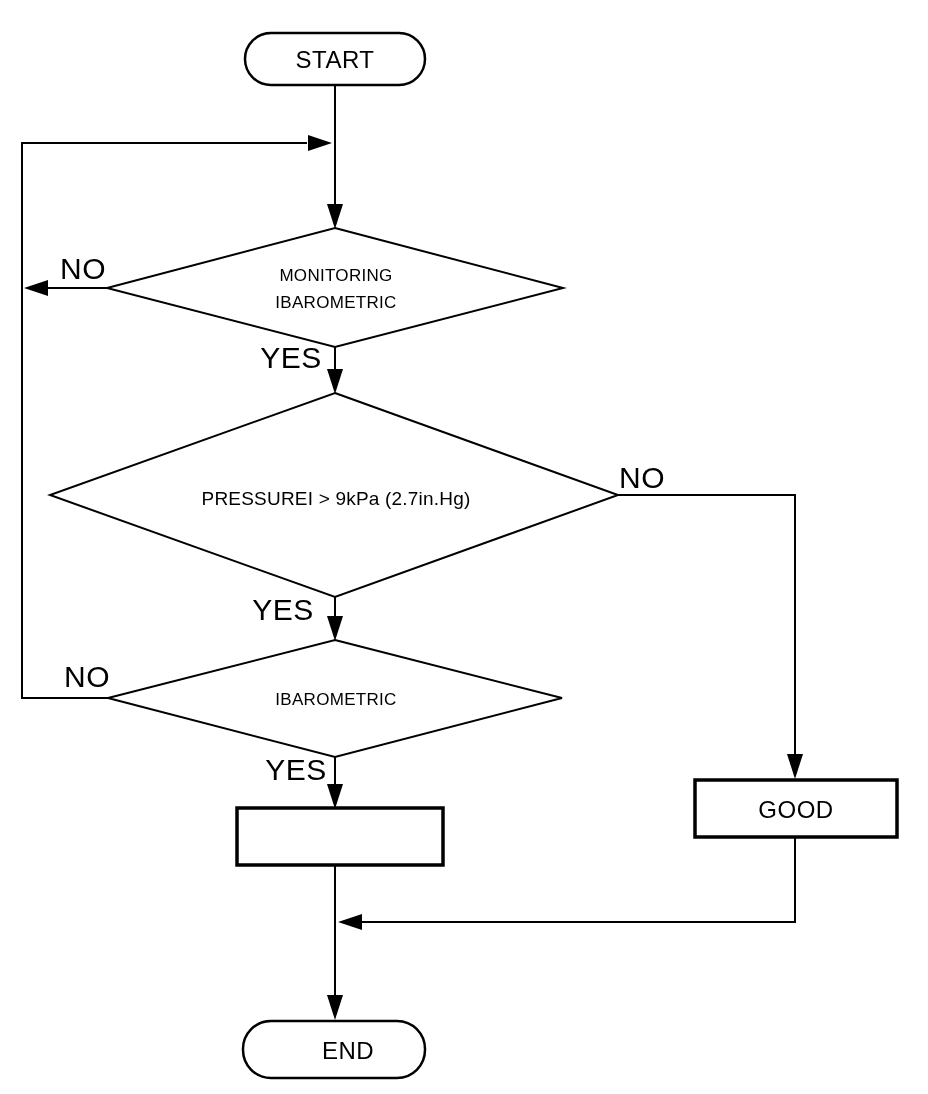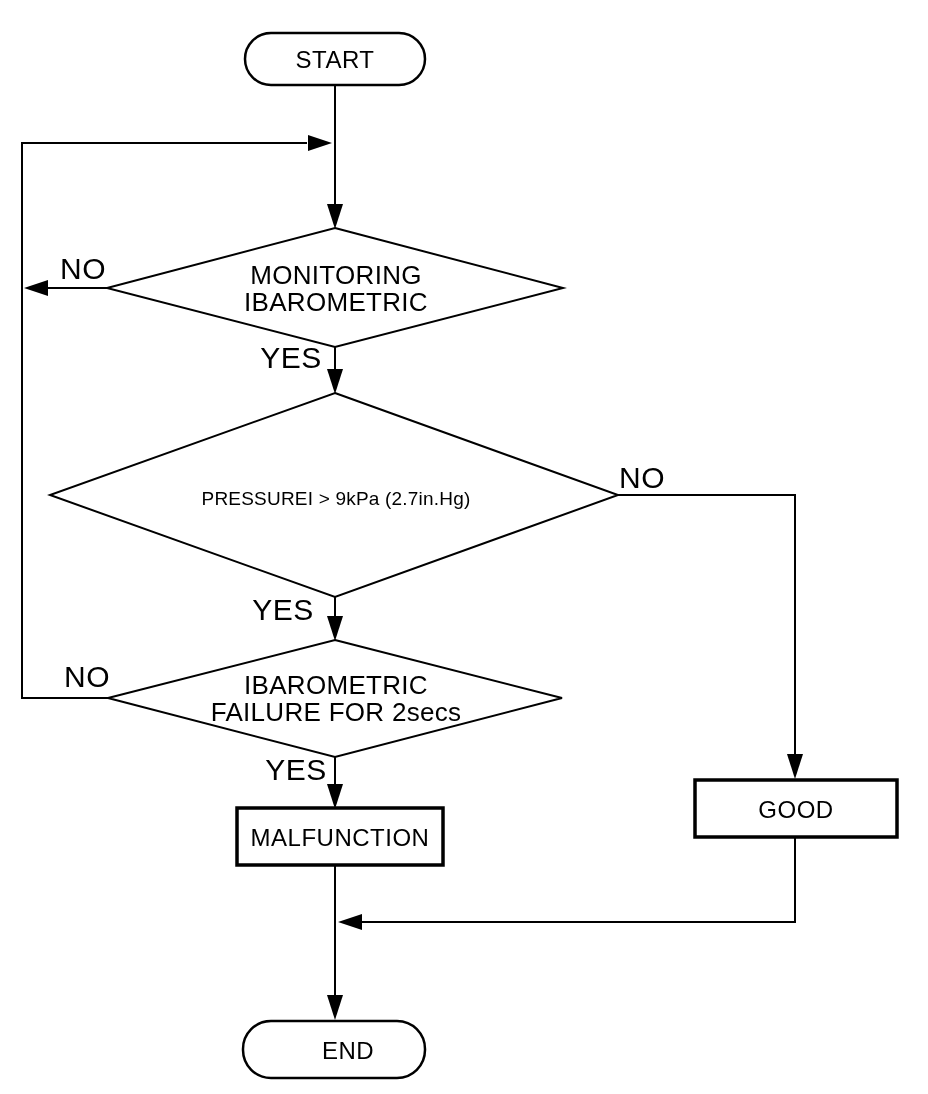--- a/index.html
+++ b/index.html
@@ -26,21 +26,21 @@
     transform: translate(-50%, -50%);
     white-space: nowrap;
     text-align: center;
     color: #000000;
   }
   .node-lbl {
     font-size: 24px;
     letter-spacing: 0.5px;
   }
   .diamond-lbl {
-    font-size: 26px;
+    font-size: 17px;
     line-height: 27px;
     letter-spacing: 0.3px;
   }
   .diamond-lbl-sm {
     font-size: 19px;
     line-height: 23px;
     letter-spacing: 0.2px;
   }
   .edge-lbl {
     font-size: 30px;
@@ -107,24 +107,22 @@
     <div>MONITORING</div>
     <div>IBAROMETRIC</div>
   </div>
 
   <div class="lbl diamond-lbl-sm" style="left:336px; top:498px;">
     <div>PRESSUREI &gt; 9kPa (2.7in.Hg)</div>
   </div>
 
   <div class="lbl diamond-lbl" style="left:336px; top:699px;">
     <div>IBAROMETRIC</div>
-    <div>FAILURE FOR 2secs</div>
   </div>
 
-  <div class="lbl node-lbl" style="left:340px; top:838px;">MALFUNCTION</div>
 
   <div class="lbl node-lbl" style="left:796px; top:810px;">GOOD</div>
 
   <div class="lbl node-lbl" style="left:348px; top:1051px;">END</div>
 
   <div class="lbl edge-lbl" style="left:83px; top:269px;">NO</div>
   <div class="lbl edge-lbl" style="left:291px; top:358px;">YES</div>
   <div class="lbl edge-lbl" style="left:642px; top:478px;">NO</div>
   <div class="lbl edge-lbl" style="left:283px; top:610px;">YES</div>
   <div class="lbl edge-lbl" style="left:87px; top:677px;">NO</div>

